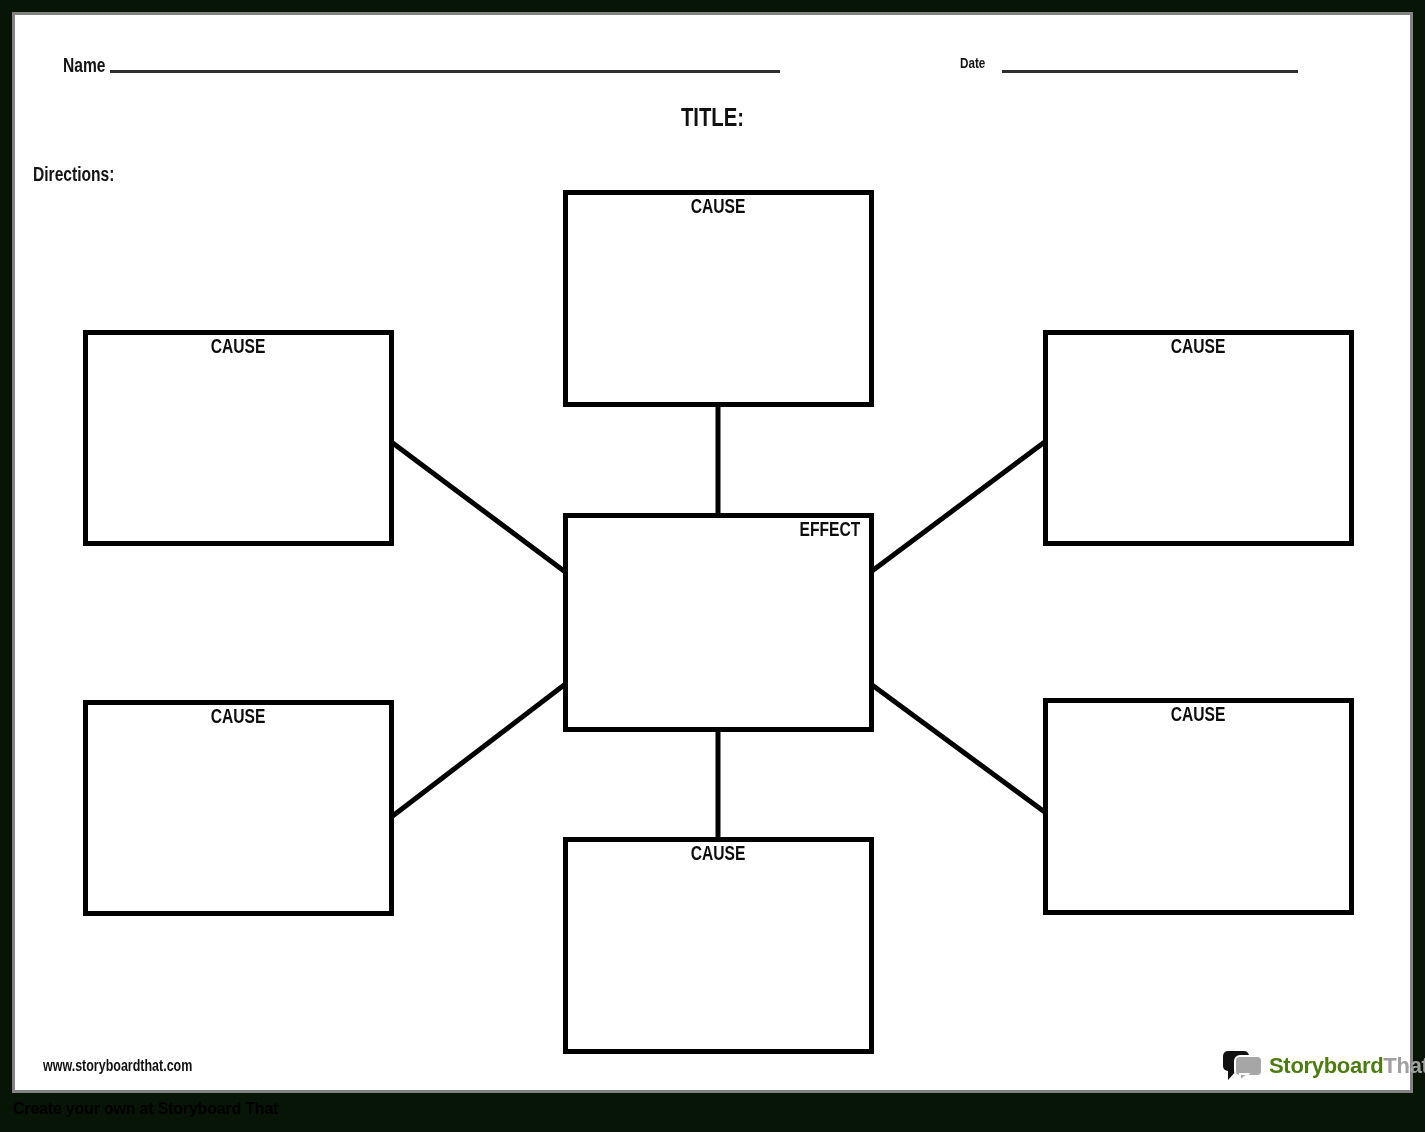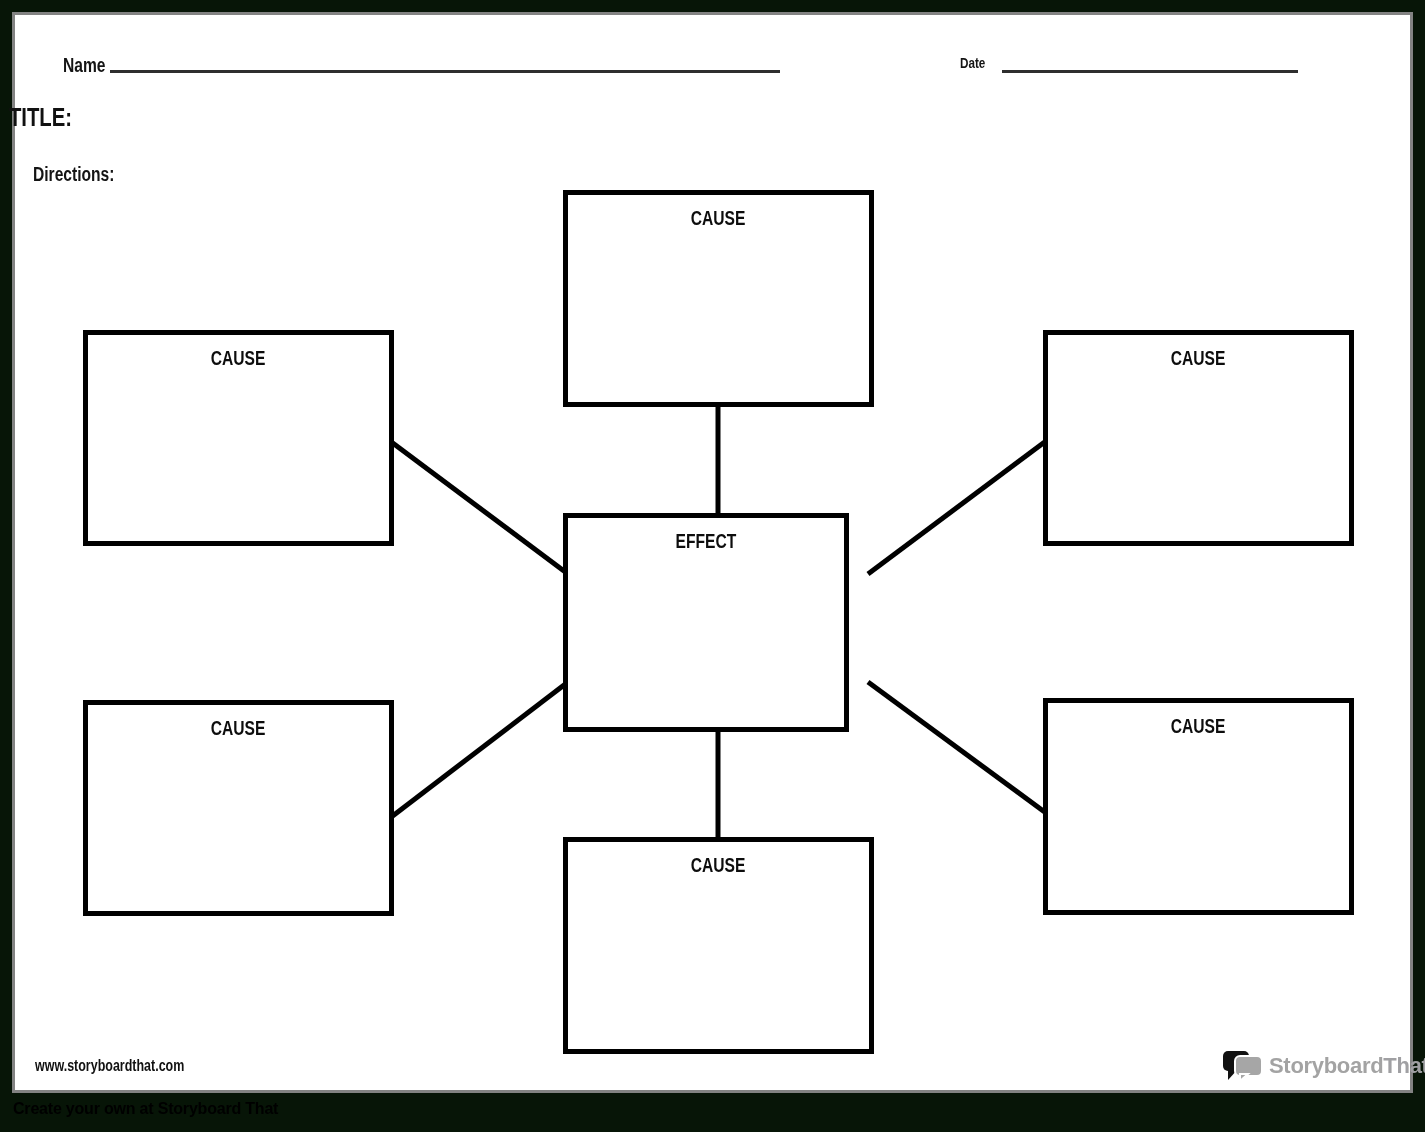--- a/index.html
+++ b/index.html
@@ -12,33 +12,33 @@
     position:absolute;left:12px;top:12px;width:1401px;height:1081px;
     background:#ffffff;border:3px solid #838383;box-sizing:border-box;
   }
   
   .cond{display:inline-block;transform:scaleX(0.78);transform-origin:center;white-space:nowrap;}
   .cond-l{display:inline-block;transform:scaleX(0.78);transform-origin:0 50%;white-space:nowrap;}
   .lbl{position:absolute;font-weight:bold;color:#141414;}
   .uline{position:absolute;border-bottom:3px solid #2e2e2e;height:0;}
   .box{
     position:absolute;background:#ffffff;border:5px solid #000000;
-    box-sizing:border-box;text-align:center;padding-top:12px;
+    box-sizing:border-box;text-align:center;
     font-weight:bold;font-size:20px;color:#0d0d0d;
   }
   #connector-lines{position:absolute;left:0;top:0;}
-  #page-title{position:absolute;left:0;top:102px;width:1425px;text-align:left;
+  #page-title{position:absolute;left:0;top:102px;width:1425px;text-align:center;
     font-weight:bold;font-size:26px;color:#111;}
   #name-label{left:63px;top:54px;font-size:20px;}
   #date-label{left:960px;top:54px;font-size:15px;}
   #directions-label{left:33px;top:163px;font-size:20px;}
-  #site-url{position:absolute;left:35px;top:1057px;font-weight:bold;font-size:16px;color:#111;}
+  #site-url{position:absolute;left:43px;top:1057px;font-weight:bold;font-size:16px;color:#111;}
   #brand-logo{position:absolute;left:1222px;top:1048px;display:flex;align-items:center;}
   #brand-text{font-size:22px;font-weight:bold;letter-spacing:-0.3px;margin-left:7px;}
-  #brand-text .primary{color:#a3a3a3;}
+  #brand-text .primary{color:#4d7c0f;}
   #brand-text .secondary{color:#a0a0a3;font-weight:bold;}
   #bottom-tagline{position:absolute;left:13px;top:1100px;font-weight:bold;font-size:16px;
     color:#000000;letter-spacing:-0.2px;}
 </style>
 </head>
 <body>
 
 <div id="canvas">
 
   <div class="page"></div>
@@ -67,21 +67,21 @@
   </div>
 
   <div class="box" style="left:83px;top:330px;width:311px;height:216px;">
     <span class="cond">CAUSE</span>
   </div>
 
   <div class="box" style="left:1043px;top:330px;width:311px;height:216px;">
     <span class="cond">CAUSE</span>
   </div>
 
-  <div class="box" style="left:563px;top:513px;width:286px;height:219px;">
+  <div class="box" style="left:563px;top:513px;width:311px;height:219px;text-align:right;">
     <span class="cond">EFFECT</span>
   </div>
 
   <div class="box" style="left:83px;top:700px;width:311px;height:216px;">
     <span class="cond">CAUSE</span>
   </div>
 
   <div class="box" style="left:1043px;top:698px;width:311px;height:217px;">
     <span class="cond">CAUSE</span>
   </div>

